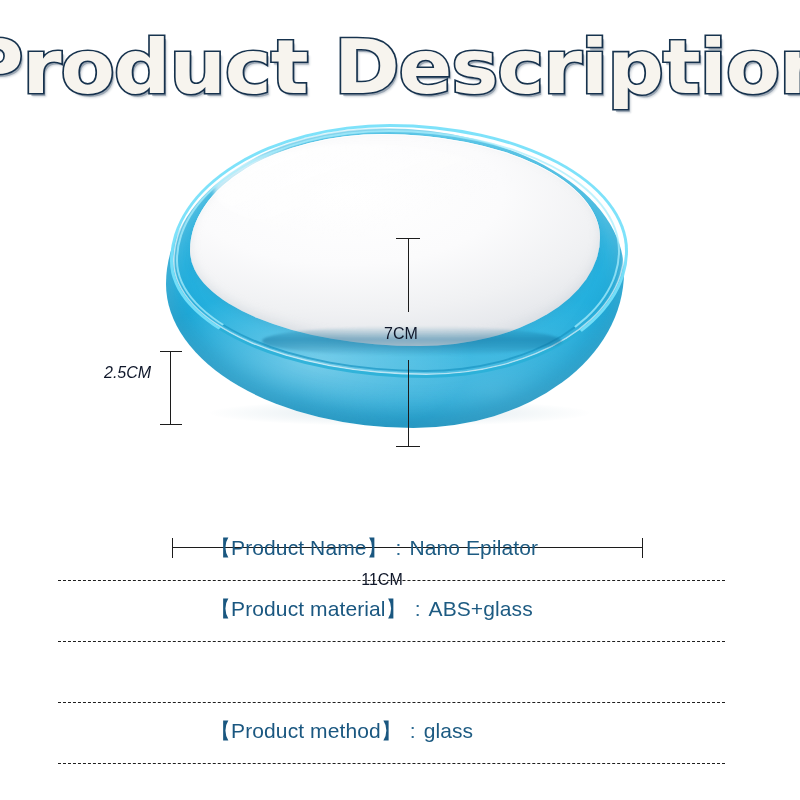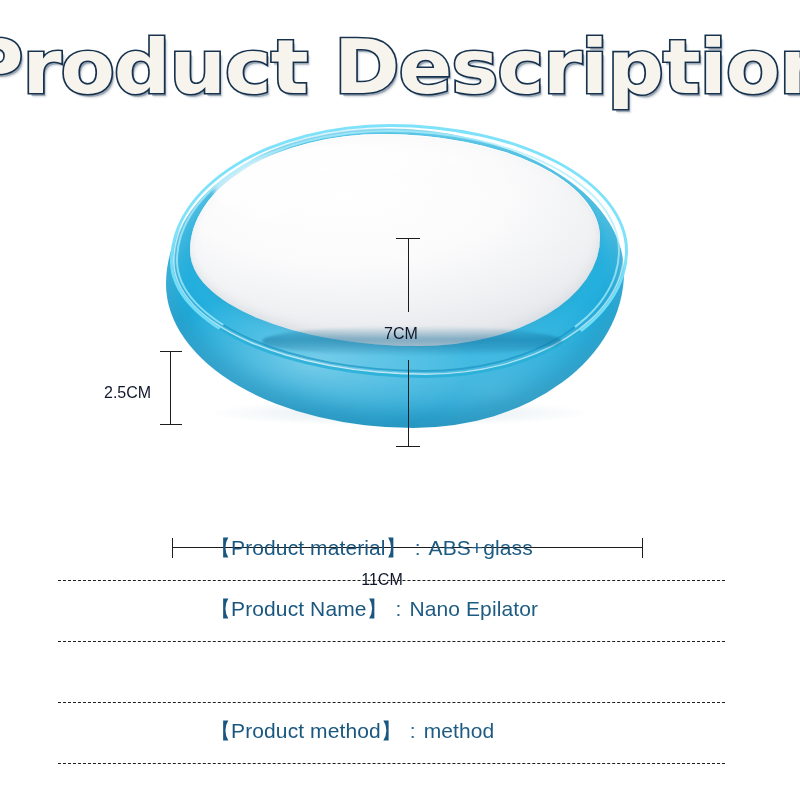--- a/index.html
+++ b/index.html
@@ -183,21 +183,21 @@
   #dim7-cap-top   { left: 396px; top: 128px; width: 24px; }
   #dim7-seg-top   { left: 408px; top: 128px; height: 74px; }
   #dim7-label     { left: 384px; top: 215px; }
   #dim7-seg-bot   { left: 408px; top: 250px; height: 86px; }
   #dim7-cap-bot   { left: 396px; top: 336px; width: 24px; }
 
   
   #dim25-cap-top  { left: 160px; top: 241px; width: 22px; }
   #dim25-seg      { left: 170px; top: 241px; height: 73px; }
   #dim25-cap-bot  { left: 160px; top: 314px; width: 22px; }
-  #dim25-label    { left: 104px; top: 274px; }
+  #dim25-label    { left: 104px; top: 254px; font-style: italic; }
 
   
   #dim11-cap-left  { left: 172px; top: 428px; height: 20px; }
   #dim11-line      { left: 172px; top: 437px; width: 470px; }
   #dim11-cap-right { left: 642px; top: 428px; height: 20px; }
   #dim11-label     { left: 0px; top: 461px; width: 684px; text-align: center; margin-left: 40px; }
 
   
   #spec-list {
     position: absolute;
@@ -271,38 +271,38 @@
     <div class="cap-v" id="dim11-cap-left"></div>
     <div class="dim-line-h" id="dim11-line"></div>
     <div class="cap-v" id="dim11-cap-right"></div>
     <div class="dim-label" id="dim11-label">11CM</div>
   </div>
 
   <div id="spec-list">
 
     <div class="spec-row">
       <div class="spec-text">
+        <span class="spec-key">【</span><span class="spec-key">Product Name</span><span class="spec-key">】</span><span class="spec-sep"> : </span><span class="spec-val">Nano Epilator</span>
+      </div>
+      <div class="spec-divider"></div>
+    </div>
+
+    <div class="spec-row">
+      <div class="spec-text">
         <span class="spec-key">【</span><span class="spec-key">Product material</span><span class="spec-key">】</span><span class="spec-sep"> : </span><span class="spec-val">ABS+glass</span>
       </div>
       <div class="spec-divider"></div>
     </div>
 
     <div class="spec-row">
+      <div class="spec-divider"></div>
+    </div>
+
+    <div class="spec-row">
       <div class="spec-text">
-        <span class="spec-key">【</span><span class="spec-key">Product Name</span><span class="spec-key">】</span><span class="spec-sep"> : </span><span class="spec-val">Nano Epilator</span>
+        <span class="spec-key">【</span><span class="spec-key">Product method</span><span class="spec-key">】</span><span class="spec-sep"> : </span><span class="spec-val">glass</span>
       </div>
       <div class="spec-divider"></div>
     </div>
 
-    <div class="spec-row">
-      <div class="spec-divider"></div>
-    </div>
-
-    <div class="spec-row">
-      <div class="spec-text">
-        <span class="spec-key">【</span><span class="spec-key">Product method</span><span class="spec-key">】</span><span class="spec-sep"> : </span><span class="spec-val">method</span>
-      </div>
-      <div class="spec-divider"></div>
-    </div>
-
   </div>
 
 </div>
 
 </body></html>

